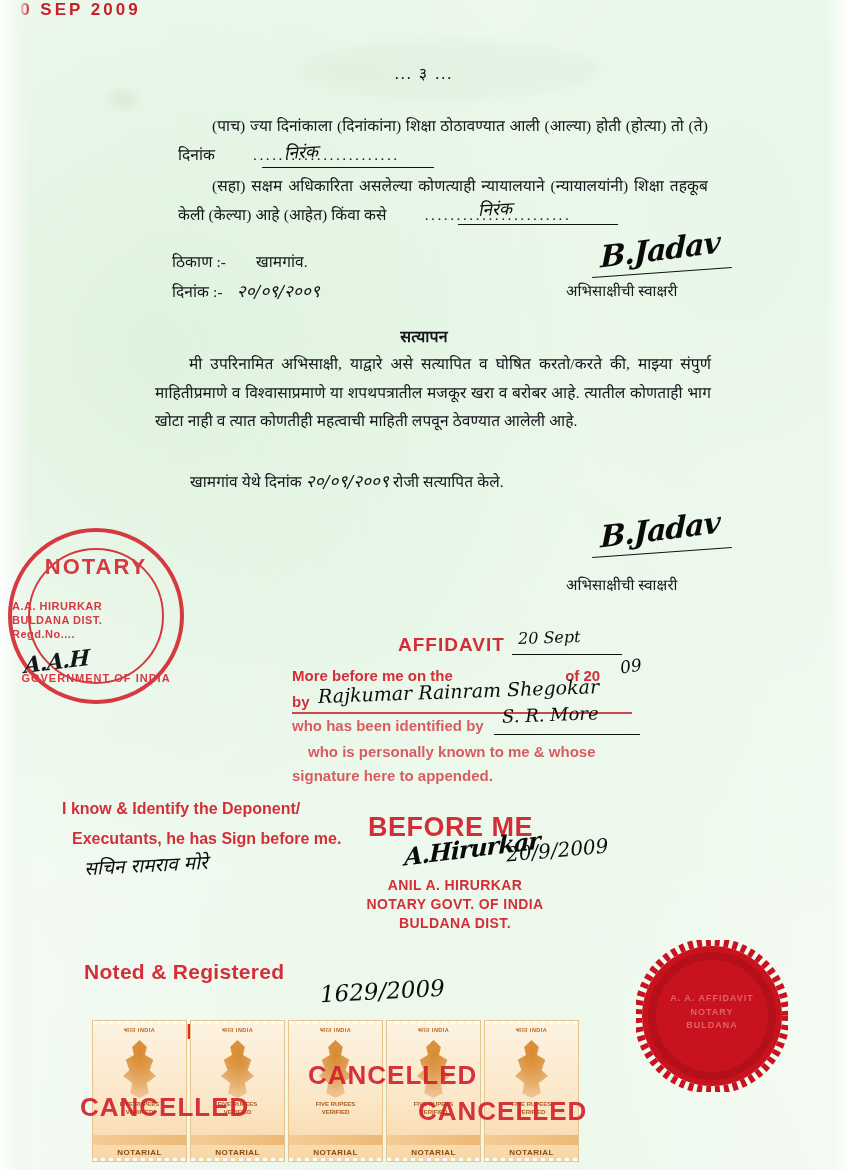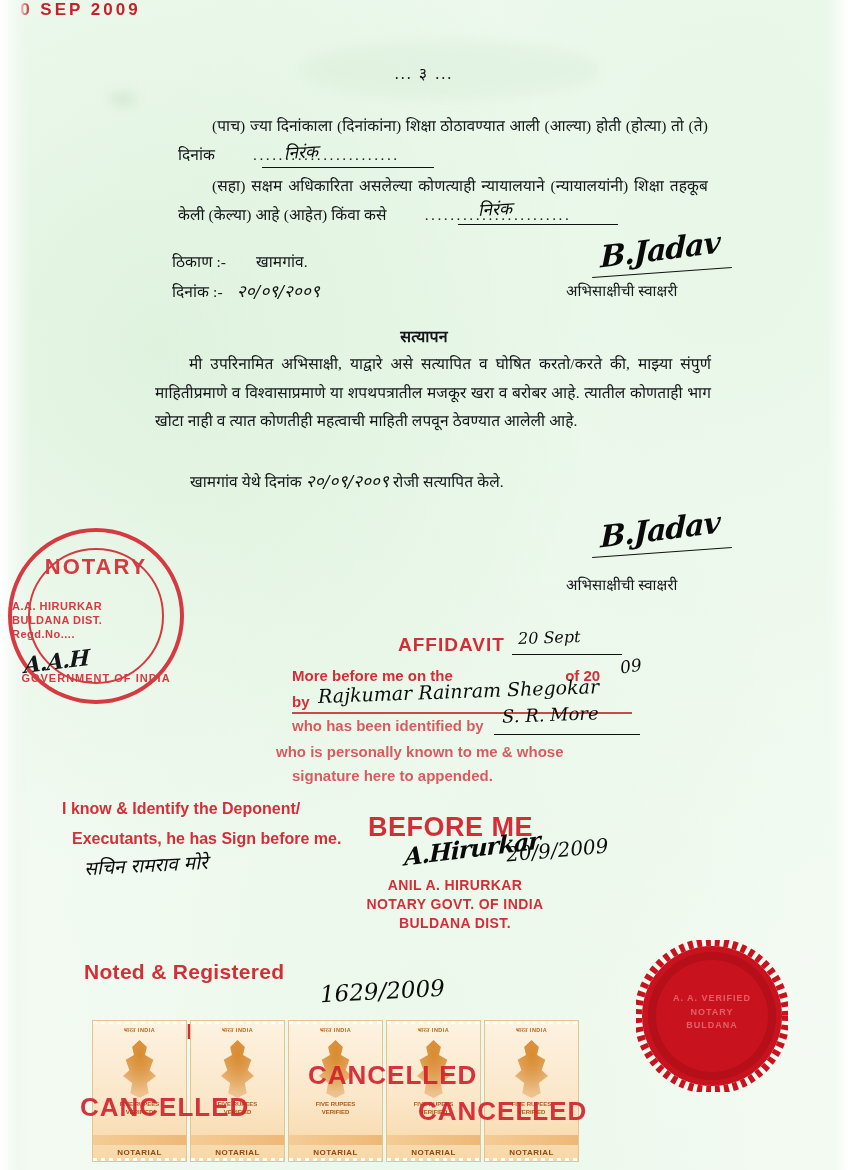--- a/index.html
+++ b/index.html
@@ -349,21 +349,21 @@
   <div class="hand-ink" style="left:620px; top:656px; font-size:17px; transform:rotate(-8deg);">09</div>
 
   <div class="red-stamp sworn-line" style="left:292px; top:690px;">by</div>
   <div class="hand-ink" style="left:318px; top:680px; font-size:19px; transform:rotate(-2deg);">Rajkumar Rainram Shegokar</div>
   <div class="strike" style="left:292px; top:712px; width:340px;"></div>
 
   <div class="red-stamp sworn-line faded" style="left:292px; top:714px;">who has been identified by</div>
   <div class="hand-ink" style="left:502px; top:704px; font-size:18px; transform:rotate(-2deg);">S. R. More</div>
   <div class="underline-hand" style="left:494px; top:734px; width:146px;"></div>
 
-  <div class="red-stamp sworn-line faded" style="left:276px; top:740px;text-align:center;">who is personally known to me &amp; whose</div>
+  <div class="red-stamp sworn-line faded" style="left:308px; top:740px;text-align:center;">who is personally known to me &amp; whose</div>
   <div class="red-stamp" style="left:62px; top:800px; font-size:16px;">I know &amp; Identify the Deponent/</div>
 
   <div class="red-stamp sworn-line faded" style="left:292px; top:764px;">signature here to appended.</div>
   <div class="red-stamp" style="left:72px; top:822px; font-size:16px;margin-top:8px;">Executants, he has Sign before me.</div>
   <div class="hand-ink" style="left:84px; top:852px; font-size:19px; transform:rotate(-3deg);">सचिन रामराव मोरे</div>
 
   <div class="red-stamp before-me" style="left:368px; top:812px;text-align:center;">BEFORE ME</div>
   <div class="sig-script" style="left:404px; top:834px; font-size:24px;">A.Hirurkar</div>
   <div class="hand-ink" style="left:506px; top:838px; font-size:20px; transform:rotate(-5deg);">20/9/2009</div>
 
@@ -384,21 +384,21 @@
       <g fill="#c8121e">
         <circle cx="76" cy="76" r="70"></circle>
       </g>
       <g fill="#c8121e">
         <circle cx="76" cy="76" r="74" fill="none" stroke="#c8121e" stroke-width="8" stroke-dasharray="5 4"></circle>
       </g>
       <circle cx="76" cy="76" r="64" fill="#b50f1a"></circle>
       <circle cx="76" cy="76" r="56" fill="#c8131f"></circle>
     </svg>
     <div class="text">
-      <div>A. A. VERIFIED</div>
+      <div>A. A. AFFIDAVIT</div>
       <div>NOTARY</div>
       <div>BULDANA</div>
     </div>
   </div>
 
   <div class="stamps-row">
     <div class="nstamp">
       <div class="perf-top"></div>
       <div class="head">भारत INDIA</div>
       <div class="emblem"></div>

